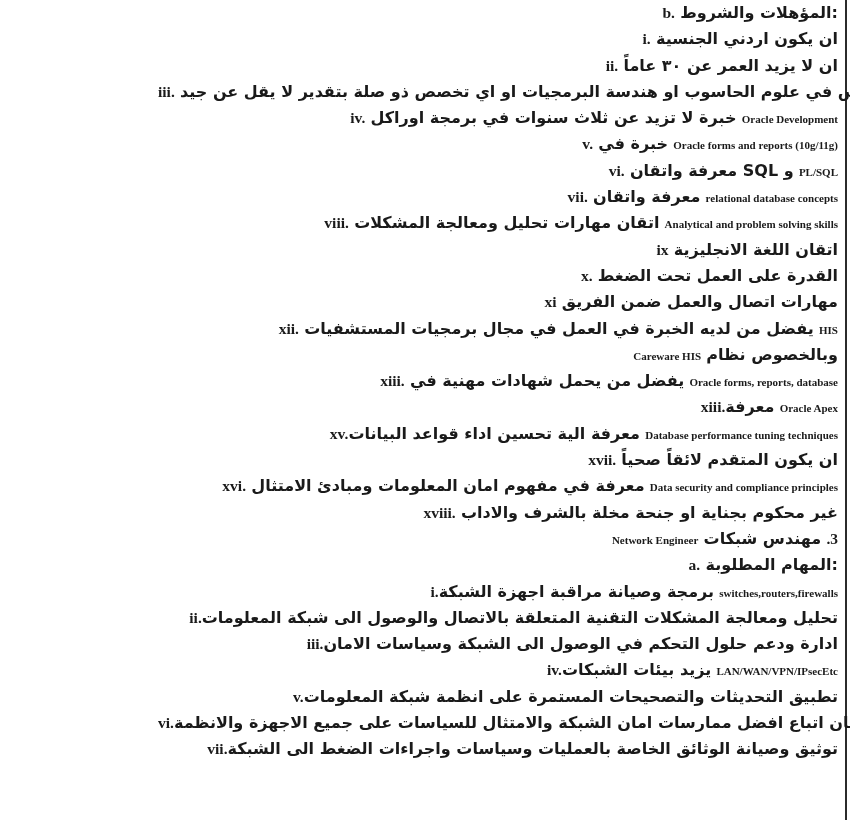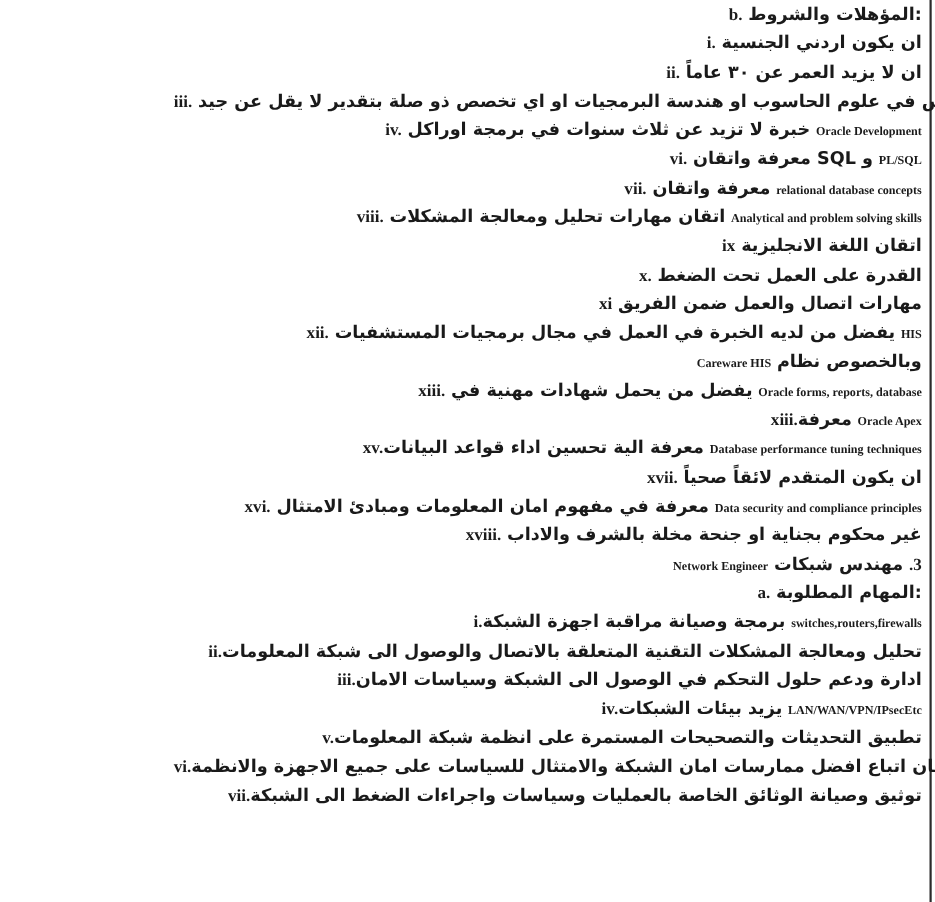--- a/index.html
+++ b/index.html
@@ -73,20 +73,21 @@
 
     <div class="line">
       <span class="marker">b.</span>
       <span class="txt">المؤهلات والشروط:</span>
     </div>
 
     <div class="line"><span class="marker">i.</span> <span class="txt">ان يكون اردني الجنسية</span></div>
     <div class="line"><span class="marker">ii.</span> <span class="txt">ان لا يزيد العمر عن ٣٠ عاماً</span></div>
     <div class="line"><span class="marker">iii.</span> <span class="txt">بكالوريوس في علوم الحاسوب او هندسة البرمجيات او اي تخصص ذو صلة بتقدير لا يقل عن جيد</span></div>
     <div class="line"><span class="marker">iv.</span> <span class="txt">خبرة لا تزيد عن ثلاث سنوات في برمجة اوراكل</span> <span class="en">Oracle Development</span></div>
+    <div class="line"><span class="marker">v.</span> <span class="txt">خبرة في</span> <span class="en">Oracle forms and reports (10g/11g)</span></div>
     <div class="line"><span class="marker">vi.</span> <span class="txt">معرفة واتقان SQL و</span> <span class="en">PL/SQL</span></div>
     <div class="line"><span class="marker">vii.</span> <span class="txt">معرفة واتقان</span> <span class="en">relational database concepts</span></div>
     <div class="line"><span class="marker">viii.</span> <span class="txt">اتقان مهارات تحليل ومعالجة المشكلات</span> <span class="en">Analytical and problem solving skills</span></div>
     <div class="line"><span class="marker">ix</span> <span class="txt">اتقان اللغة الانجليزية</span></div>
     <div class="line"><span class="marker">x.</span> <span class="txt">القدرة على العمل تحت الضغط</span></div>
     <div class="line"><span class="marker">xi</span> <span class="txt">مهارات اتصال والعمل ضمن الفريق</span></div>
     <div class="line"><span class="marker">xii.</span> <span class="txt">يفضل من لديه الخبرة في العمل في مجال برمجيات المستشفيات</span> <span class="en">HIS</span></div>
     <div class="line"><span class="txt">وبالخصوص نظام</span> <span class="en">Careware HIS</span></div>
     <div class="line"><span class="marker">xiii.</span> <span class="txt">يفضل من يحمل شهادات مهنية في</span> <span class="en">Oracle forms, reports, database</span></div>
     <div class="line"><span class="marker">xiii.</span><span class="txt">معرفة</span> <span class="en">Oracle Apex</span></div>

